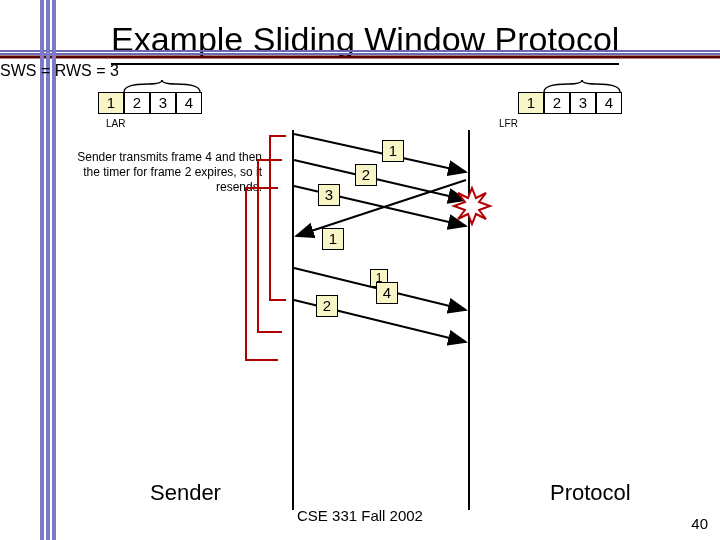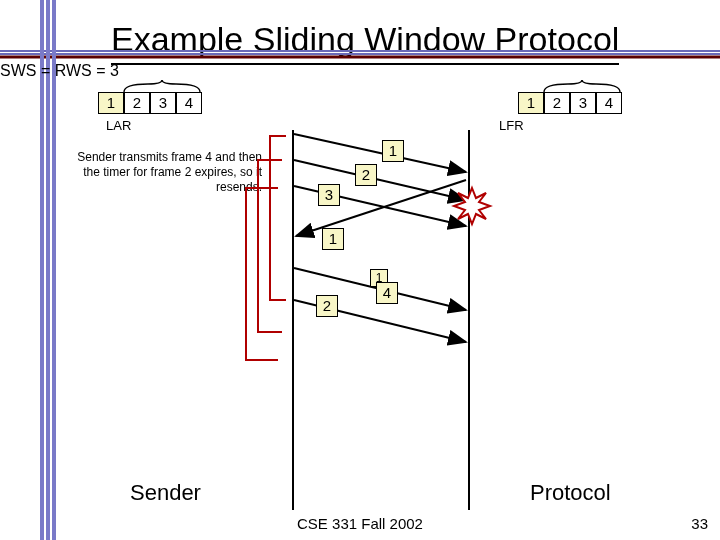--- a/index.html
+++ b/index.html
@@ -39,42 +39,43 @@
     border: 1px solid #000;
     box-sizing: border-box;
     text-align: center;
     line-height: 20px;
     font-size: 15px;
     background: #fff;
   }
   .cell.filled { background: #f8f6c7; }
   .small-label {
     position: absolute;
-    font-size: 13px;
+    font-size: 10px;
   }
   .caption {
     position: absolute;
     font-size: 12px;
     text-align: right;
     line-height: 1.25;
   }
   .lifeline {
     position: absolute;
     top: 130px;
     width: 2px;
     height: 380px;
     background: #000;
   }
   .endlabel {
     position: absolute;
     font-size: 22px;
+    margin-left: 20px;
   }
   .footer {
     position: absolute;
-    left: 0; right: 0; bottom: 8px;
+    left: 0; right: 0; bottom: 16px;
     text-align: center;
     font-size: 15px;
   }
   .pagenum {
     position: absolute;
     right: 12px; bottom: 8px;
     font-size: 15px;
   }
   .pktbox {
     position: absolute;
@@ -171,15 +172,15 @@
   <div class="pktbox" style="left:318px; top:184px">3</div>
   <div class="pktbox" style="left:322px; top:228px">1</div>
   <div class="pktbox" style="left:370px; top:269px; width:18px;height:18px;line-height:16px;font-size:12px">1</div>
   <div class="pktbox" style="left:376px; top:282px">4</div>
   <div class="pktbox" style="left:316px; top:295px">2</div>
 
   <div class="endlabel" style="left:130px; top:480px">Sender</div>
   <div class="endlabel" style="left:530px; top:480px">Protocol</div>
 
   <div class="footer">CSE 331 Fall 2002</div>
-  <div class="pagenum">33</div>
+  <div class="pagenum">40</div>
 
 </div>
 
 </body></html>

